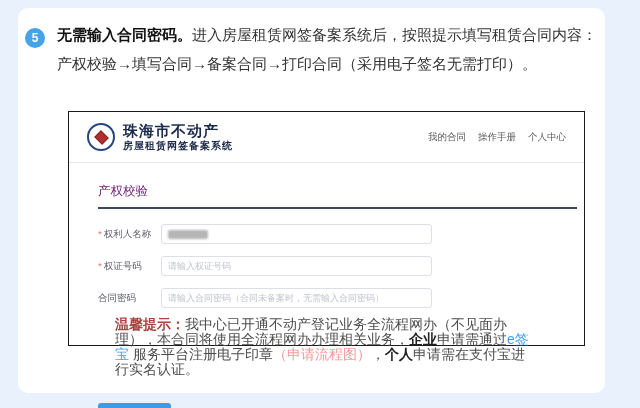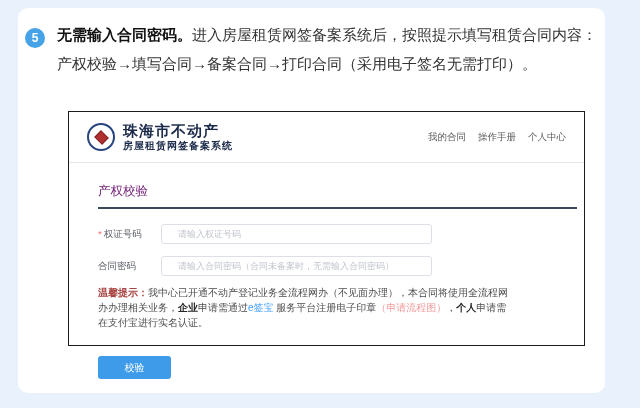--- a/index.html
+++ b/index.html
@@ -58,33 +58,33 @@
   .section-rule { width: 479px; border-bottom: 2px solid #3b4859; }
   .row { display: flex; align-items: center; margin-top: 15px; }
   .row + .row { margin-top: 12px; }
   .lbl {
     width: 63px; font-size: 9.5px; color: #5a5e66; flex: 0 0 auto;
   }
   .req { color: #f56c6c; margin-right: 2px; }
   .ibox, input.ibox {
     width: 271px; height: 20px;
     border: 1px solid #dcdfe6; border-radius: 3px;
-    background: #ffffff; padding: 0 16px;
+    background: #ffffff; padding: 0 6px;
     font-size: 9px; color: #333;
     display: flex; align-items: center;
     outline: none;
   }
   input.ibox::placeholder { color: #c0c4cc; }
   .blob {
     width: 40px; height: 9px; border-radius: 2px;
     background: #b5b5b5; filter: blur(1px);
   }
   .tip {
     margin-top: 9px; width: 414px;
-    font-size: 10px; line-height: 15px; color: #4d4d4d;
+    font-size: 14px; line-height: 15px; color: #4d4d4d; margin-left: 17px;
   }
   .tip .tip-label { color: #a94442; font-weight: 700; }
   .tip .b { font-weight: 700; color: #222; }
   .tip .link-blue { color: #409eff; cursor: pointer; }
   .tip .link-red { color: #f29a9a; cursor: pointer; }
   .verify-btn {
     margin-top: 26px; width: 73px; height: 23px;
     background: #3d9be9; border: none; border-radius: 3px;
     color: #ffffff; font-size: 10px; cursor: pointer;
   }
@@ -114,20 +114,26 @@
         <span>我的合同</span>
         <span>操作手册</span>
         <span>个人中心</span>
       </nav>
     </div>
 
     <div class="form">
       <div class="section-title">产权校验</div>
       <div class="section-rule"></div>
 
+      <div class="row">
+        <div class="lbl"><span class="req">*</span><span>权利人名称</span></div>
+        <div class="ibox">
+          <span class="blob"></span>
+        </div>
+      </div>
 
       <div class="row">
         <div class="lbl"><span class="req">*</span><span>权证号码</span></div>
         <input class="ibox" type="text" placeholder="请输入权证号码" style="">
       </div>
 
       <div class="row">
         <div class="lbl"><span>合同密码</span></div>
         <input class="ibox" type="text" placeholder="请输入合同密码（合同未备案时，无需输入合同密码）" style="">
       </div>

